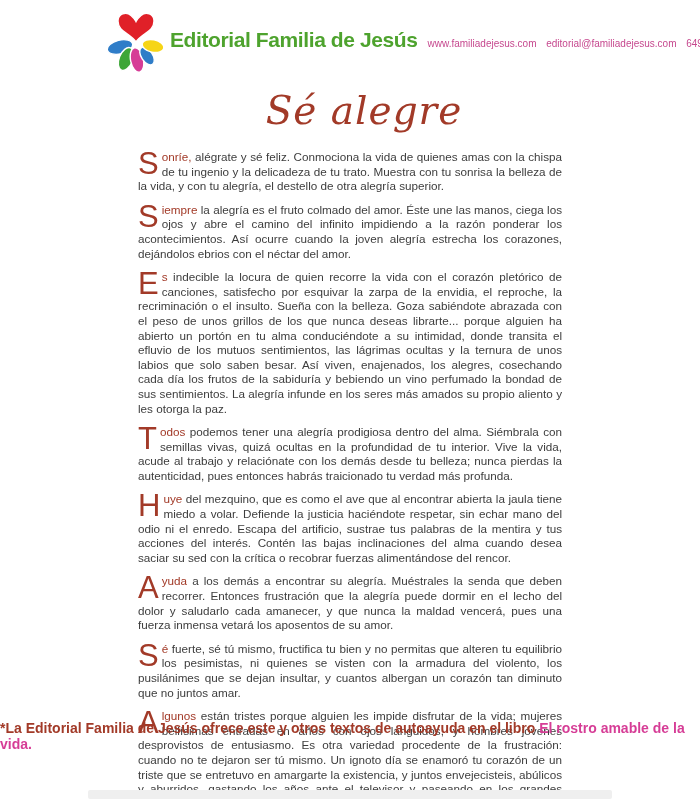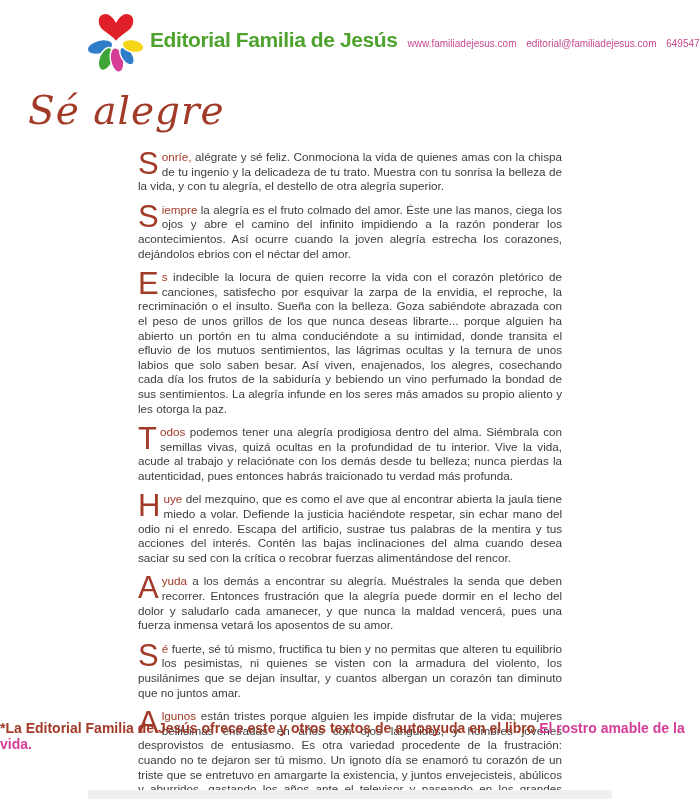--- a/index.html
+++ b/index.html
@@ -6,36 +6,36 @@
   body{
     width:700px;height:800px;background:#ffffff;overflow:hidden;
     font-family:"Liberation Sans",sans-serif;
     -webkit-font-smoothing:antialiased;
   }
   .page{position:relative;width:700px;height:800px;background:#fff;}
 
   
   .header{
     display:flex;align-items:center;gap:4px;
-    padding:14px 0 0 86px;height:66px;box-sizing:border-box;
+    padding:14px 0 0 86px;height:66px;box-sizing:border-box;margin-left:20px;
   }
   .logo{width:60px;height:64px;flex:0 0 auto;margin-top:2px;}
   .brand-row{display:flex;align-items:baseline;gap:10px;}
   .brand{
     color:#4ea32e;font-weight:bold;font-size:21px;letter-spacing:-0.4px;
     white-space:nowrap;
   }
   .contact{
     color:#c6488e;font-size:10px;letter-spacing:0;white-space:nowrap;
   }
   .contact span{margin-right:7px;}
 
   
   .article-title{
-    text-align:left;
+    text-align:center;
     font-family:"DejaVu Serif",serif;font-style:italic;font-weight:normal;
     color:#a23a28;font-size:39px;letter-spacing:1px;
     margin:22px 0 0 0;
     padding-left:28px;
   }
 
   
   .content{width:424px;margin:17px auto 0;color:#3d3d3d;}
   .para{
     font-size:11.7px;line-height:14.6px;text-align:justify;

